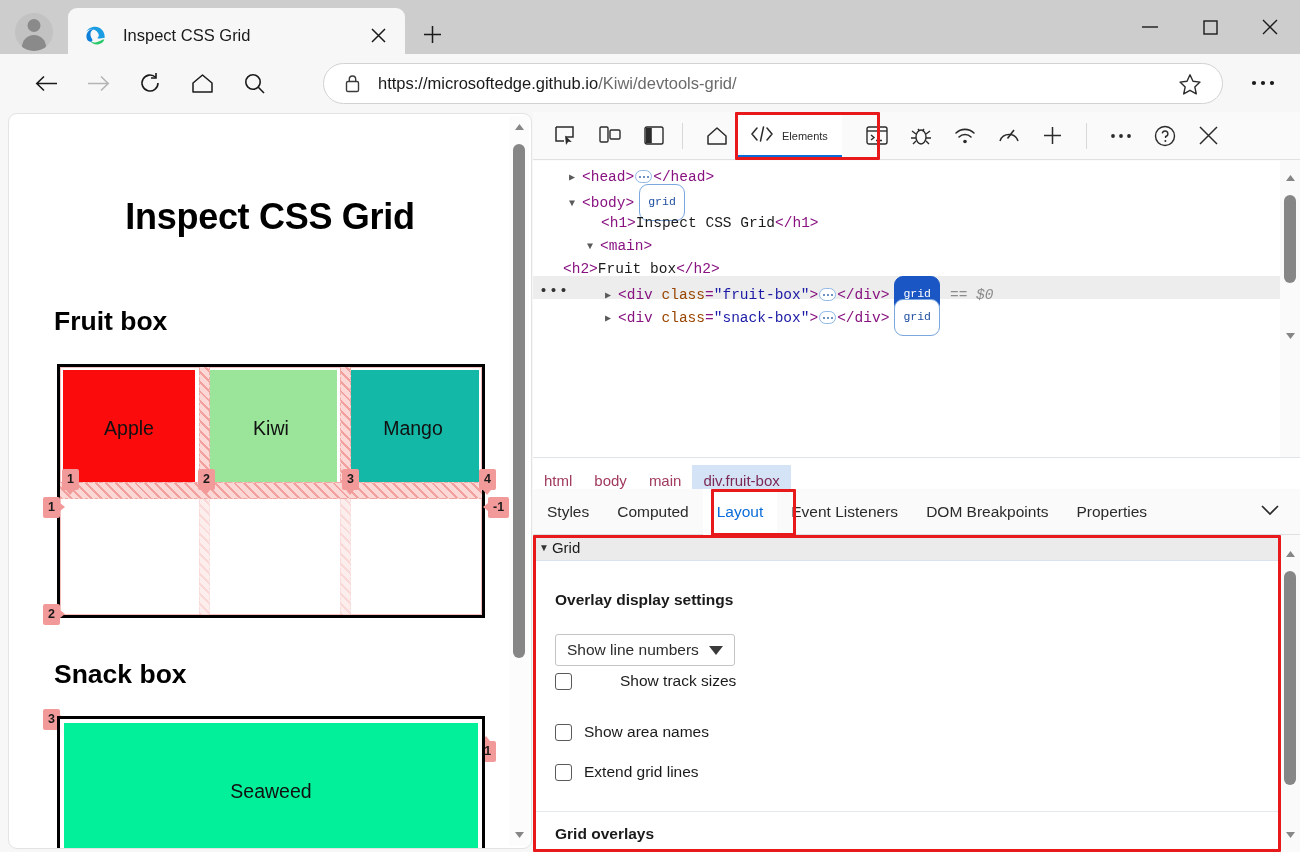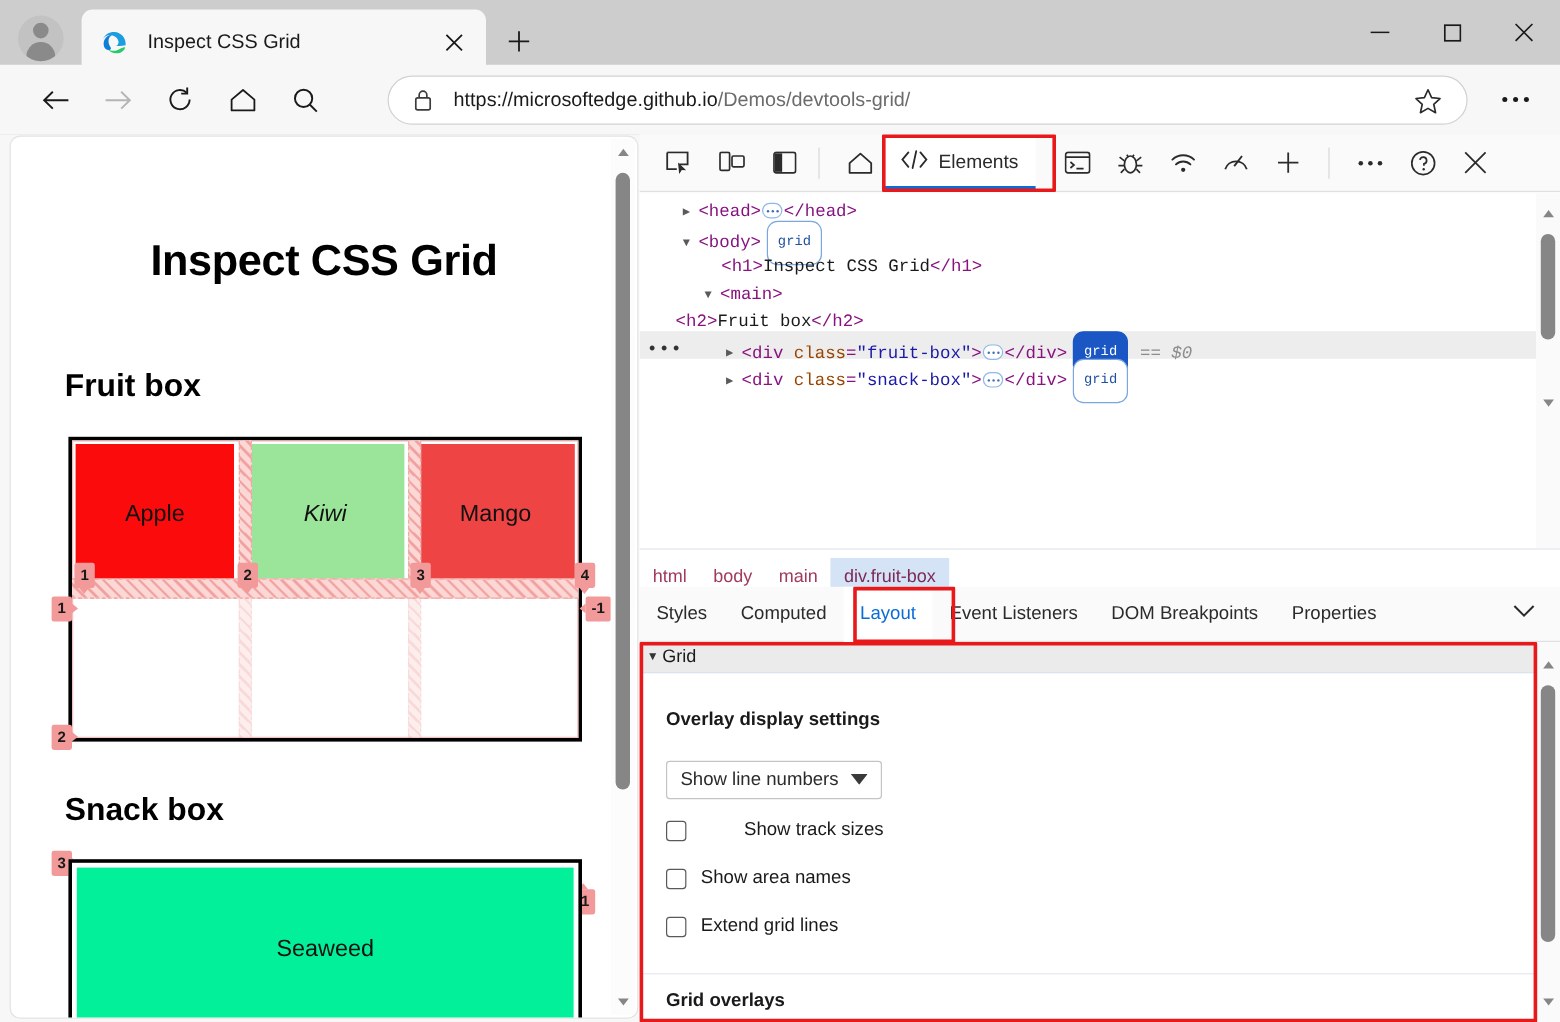--- a/index.html
+++ b/index.html
@@ -130,22 +130,22 @@
     border: 3px solid #000;
     display: grid;
     grid-template-columns: 1fr 1fr 1fr;
     grid-template-rows: 1fr 1fr;
     gap: 10px; padding: 3px;
     background: #fff;
   }
   .cell { display: flex; align-items: center; justify-content: center;
           font-size: 19.5px; color: #111; }
   .c-apple  { background: #fb0b0b; }
-  .c-kiwi   { background: #9ae59a; font-style: italic; }
-  .c-mango  { background: #ef4444; }
+  .c-kiwi   { background: #9ae59a; }
+  .c-mango  { background: #14b8a6; }
   .c-orange { background: #fba414; grid-column: 1 / 4; }
 
   
   .ovl { position: absolute; pointer-events: none; }
   .gap-v {
     background: #fbd7d5;
     background-image: repeating-linear-gradient(45deg,
       rgba(236,131,129,.65) 0 2px, rgba(0,0,0,0) 2px 7px);
     border-left: 1.5px dashed #f0a9a6;
     border-right: 1.5px dashed #f0a9a6;
@@ -219,21 +219,21 @@
   .dt-ico {
     width: 38px; height: 38px; margin-left: 6px;
     display: flex; align-items: center; justify-content: center;
   }
   .dt-sep { width: 1px; height: 26px; background: #d8d8d8; margin: 0 9px; }
   .dt-tab-elements {
     height: 44px; display: flex; align-items: center; gap: 8px;
     padding: 0 14px; position: relative;
     background: #fff;
   }
-  .dt-tab-elements .lbl { font-size: 16px; color: #2b2b2b; }
+  .dt-tab-elements .lbl { font-size: 11px; color: #2b2b2b; }
   .dt-tab-elements::after {
     content: ""; position: absolute; left: 0; right: 0; bottom: 0;
     height: 3px; background: #0a6cd8;
   }
   .redbox {
     position: absolute; border: 3px solid #e8191b; border-radius: 1px;
     pointer-events: none;
   }
 
   
@@ -399,21 +399,21 @@
         </svg>
     </span>
 
     <div class="omnibox">
       <span class="lock-ico">
         <svg width="17" height="19" viewBox="0 0 17 19">
             <rect x="2.5" y="7.5" width="12" height="10" rx="1.6" fill="none" stroke="#3b3b3b" stroke-width="1.4"></rect>
             <path d="M5.3 7.5V5.2a3.2 3.2 0 0 1 6.4 0v2.3" fill="none" stroke="#3b3b3b" stroke-width="1.4"></path>
           </svg>
       </span>
-      <span class="url"><span class="host">https://microsoftedge.github.io</span><span>/Demos/devtools-grid/</span></span>
+      <span class="url"><span class="host">https://microsoftedge.github.io</span><span>/Kiwi/devtools-grid/</span></span>
       <span class="star">
         <svg width="24" height="23" viewBox="0 0 24 23">
             <path d="M12 1.8 15 8.3l7 .8-5.2 4.8 1.5 7-6.3-3.6-6.3 3.6 1.5-7L2 9.1l7-.8z" fill="none" stroke="#2b2b2b" stroke-width="1.4" stroke-linejoin="round"></path>
           </svg>
       </span>
     </div>
 
     <span class="tb-more">
       <svg width="24" height="6" viewBox="0 0 24 6">
           <circle cx="3" cy="3" r="2.1" fill="#1a1a1a"></circle>
@@ -660,21 +660,21 @@
 
           <div class="dropdown" style="position:absolute;left:22px;top:72px;">
             <span>Show line numbers</span>
             <span>
               <svg width="14" height="9" viewBox="0 0 14 9">
                   <path d="M0 0h14L7 9z" fill="#3a3a3a"></path>
                 </svg>
             </span>
           </div>
 
-          <div class="chk-row" style="position:absolute;left:22px;top:121px;gap:48px;">
+          <div class="chk-row" style="position:absolute;left:22px;top:110px;gap:48px;">
             <span class="chk"></span>
             <span class="chk-lbl">Show track sizes</span>
           </div>
           <div class="chk-row" style="position:absolute;left:22px;top:161px;">
             <span class="chk"></span>
             <span class="chk-lbl">Show area names</span>
           </div>
           <div class="chk-row" style="position:absolute;left:22px;top:201px;">
             <span class="chk"></span>
             <span class="chk-lbl">Extend grid lines</span>

